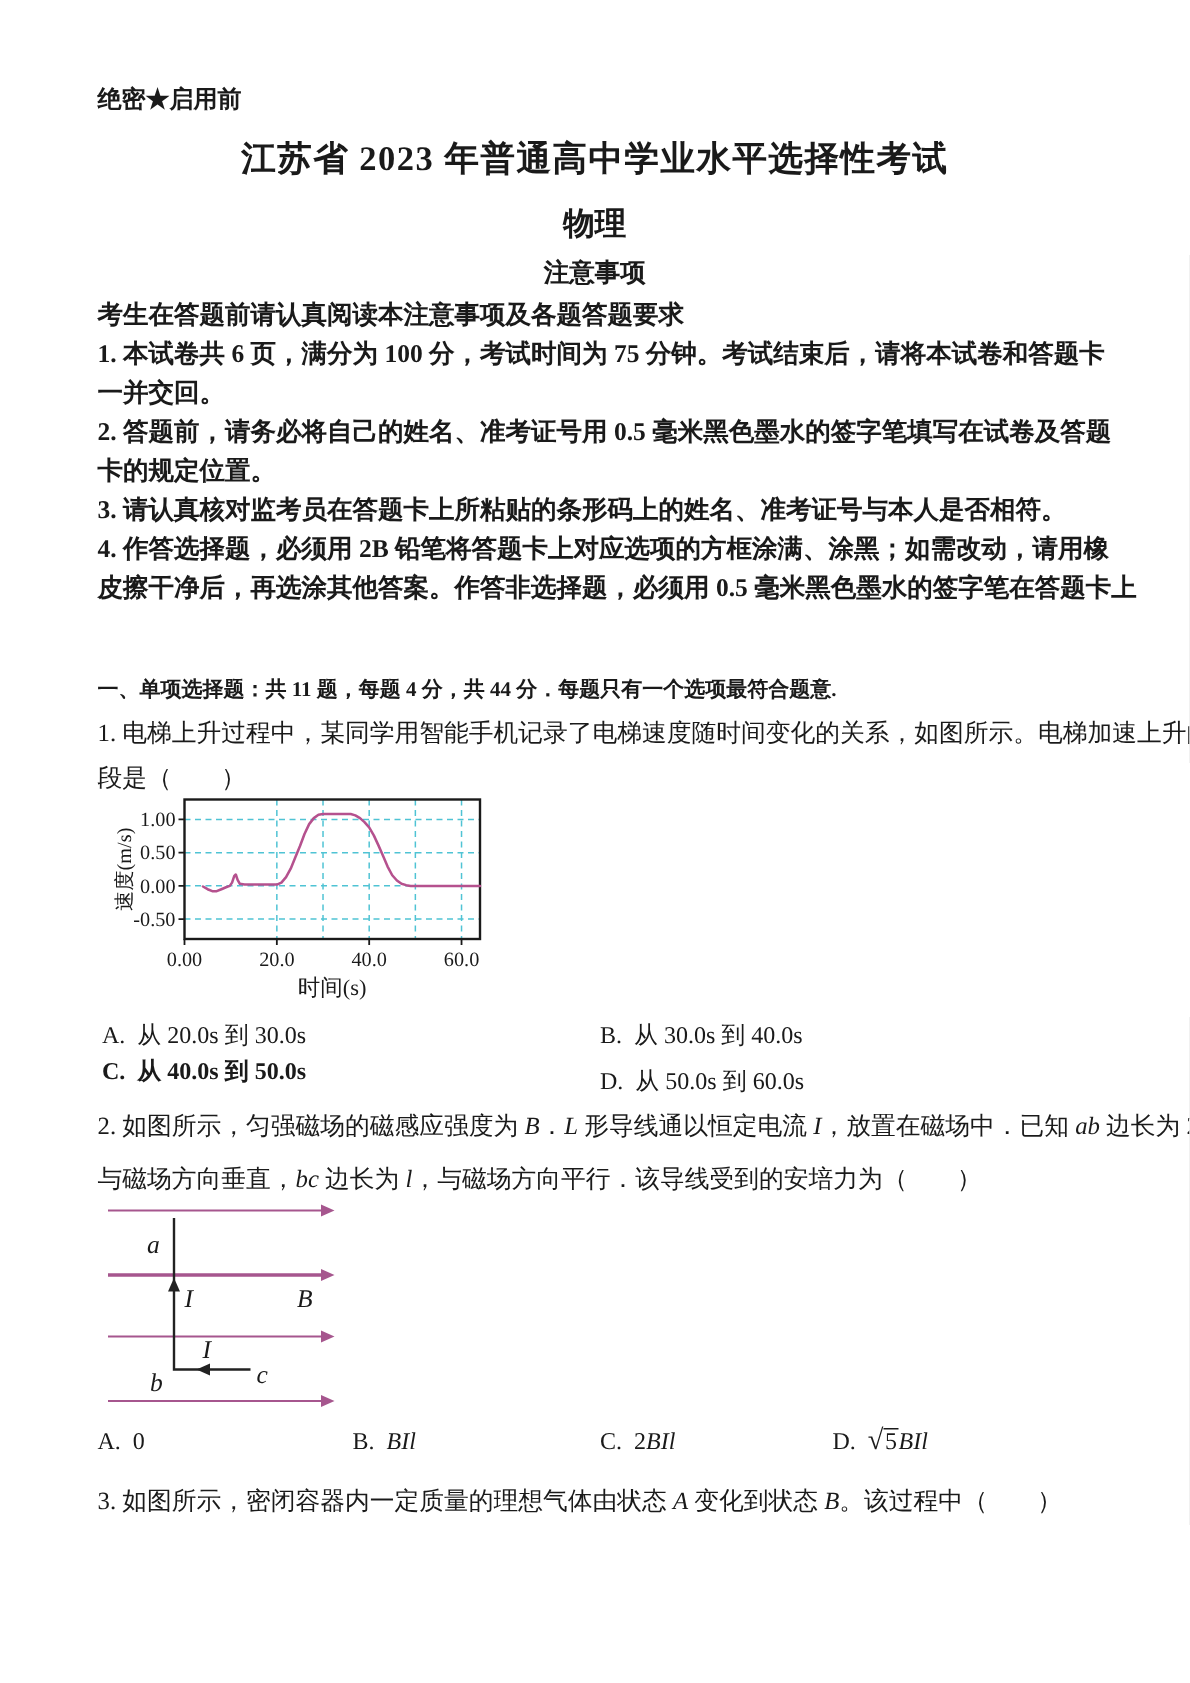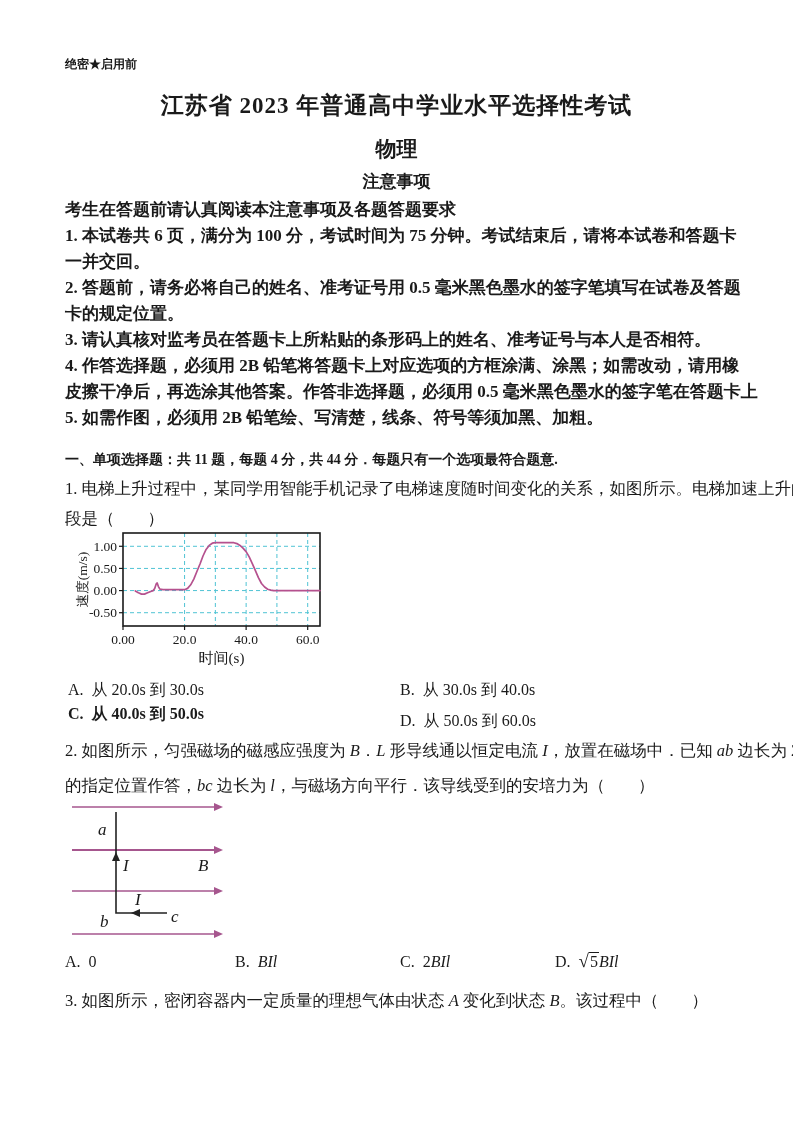--- a/index.html
+++ b/index.html
@@ -6,21 +6,21 @@
   .page{
     position:relative;
     width:793px;height:1122px;
     margin:0 auto;
     background:#ffffff;
     color:#1a1a1a;
     font-family:"Liberation Serif", serif;
     overflow:hidden;
   }
   .abs{position:absolute;}
-  .classified{left:65px;top:56px;font-size:12px;font-weight:bold;text-align:center;}
+  .classified{left:65px;top:56px;font-size:16px;font-weight:bold;text-align:center;}
   .title{left:0;width:100%;top:90px;text-align:center;font-size:23px;font-weight:bold;letter-spacing:1px;}
   .subject{left:0;width:100%;top:135px;text-align:center;font-size:21px;font-weight:bold;}
   .notice-heading{left:0;width:100%;top:170px;text-align:center;font-size:17px;font-weight:bold;}
   .notice{left:65px;top:197px;width:672px;font-size:17px;font-weight:bold;}
   .notice p{margin:0;line-height:26px;white-space:nowrap;}
   .section-header{left:65px;top:451px;font-size:14px;font-weight:bold;}
   .qline{font-size:16.5px;white-space:nowrap;}
   .q1-l1{left:65px;top:478px;}
   .q1-l2{left:65px;top:508px;}
   .chart-wrap{left:75px;top:521px;}
@@ -47,21 +47,20 @@
 
   <div class="abs notice">
     <p>考生在答题前请认真阅读本注意事项及各题答题要求</p>
     <p>1. 本试卷共 6 页，满分为 100 分，考试时间为 75 分钟。考试结束后，请将本试卷和答题卡</p>
     <p>一并交回。</p>
     <p>2. 答题前，请务必将自己的姓名、准考证号用 0.5 毫米黑色墨水的签字笔填写在试卷及答题</p>
     <p>卡的规定位置。</p>
     <p>3. 请认真核对监考员在答题卡上所粘贴的条形码上的姓名、准考证号与本人是否相符。</p>
     <p>4. 作答选择题，必须用 2B 铅笔将答题卡上对应选项的方框涂满、涂黑；如需改动，请用橡</p>
     <p>皮擦干净后，再选涂其他答案。作答非选择题，必须用 0.5 毫米黑色墨水的签字笔在答题卡上</p>
-    <p>5. 如需作图，必须用 2B 铅笔绘、写清楚，线条、符号等须加黑、加粗。</p>
   </div>
 
   <div class="abs section-header">一、单项选择题：共 11 题，每题 4 分，共 44 分．每题只有一个选项最符合题意.</div>
 
   <div class="abs qline q1-l1">1. 电梯上升过程中，某同学用智能手机记录了电梯速度随时间变化的关系，如图所示。电梯加速上升的时</div>
   <div class="abs qline q1-l2">段是（　　）</div>
 
   <div class="abs chart-wrap">
     <svg width="270" height="150" viewBox="0 0 270 150">
         <line x1="109.5625" y1="12" x2="109.5625" y2="105" stroke="#4fc3d4" stroke-width="1" stroke-dasharray="4 3"></line>
@@ -95,21 +94,21 @@
         <text x="12" y="58.5" text-anchor="middle" font-size="13.5" transform="rotate(-90 12 58.5)">速度(m/s)</text>
       </svg>
   </div>
 
   <div class="abs optrow" style="left:68px;top:680px;"><span class="opt-label">A.</span><span>从 20.0s 到 30.0s</span></div>
   <div class="abs optrow" style="left:400px;top:680px;"><span class="opt-label">B.</span><span>从 30.0s 到 40.0s</span></div>
   <div class="abs optrow" style="left:68px;top:704px;font-weight:bold;"><span class="opt-label">C.</span><span>从 40.0s 到 50.0s</span></div>
   <div class="abs optrow" style="left:400px;top:711px;"><span class="opt-label">D.</span><span>从 50.0s 到 60.0s</span></div>
 
   <div class="abs qline q2-l1"><span>2. 如图所示，匀强磁场的磁感应强度为 </span><i>B</i><span>．</span><i>L</i><span> 形导线通以恒定电流 </span><i>I</i><span>，放置在磁场中．已知 </span><i>ab</i><span> 边长为 2</span></div>
-  <div class="abs qline q2-l2"><span>的指定位置作答，</span><i>bc</i><span> 边长为 </span><i>l</i><span>，与磁场方向平行．该导线受到的安培力为（　　）</span></div>
+  <div class="abs qline q2-l2"><span>与磁场方向垂直，</span><i>bc</i><span> 边长为 </span><i>l</i><span>，与磁场方向平行．该导线受到的安培力为（　　）</span></div>
 
   <div class="abs fig-wrap">
     <svg width="200" height="152" viewBox="0 0 200 152">
         <line x1="10" y1="10" x2="152" y2="10" stroke="#a6568e" stroke-width="1.4"></line>
         <polygon points="152,6 161,10 152,14" fill="#a6568e"></polygon>
         <line x1="10" y1="53" x2="152" y2="53" stroke="#a6568e" stroke-width="2.2"></line>
         <polygon points="152,49 161,53 152,57" fill="#a6568e"></polygon>
         <line x1="10" y1="94" x2="152" y2="94" stroke="#a6568e" stroke-width="1.4"></line>
         <polygon points="152,90 161,94 152,98" fill="#a6568e"></polygon>
         <line x1="10" y1="137" x2="152" y2="137" stroke="#a6568e" stroke-width="1.4"></line>

